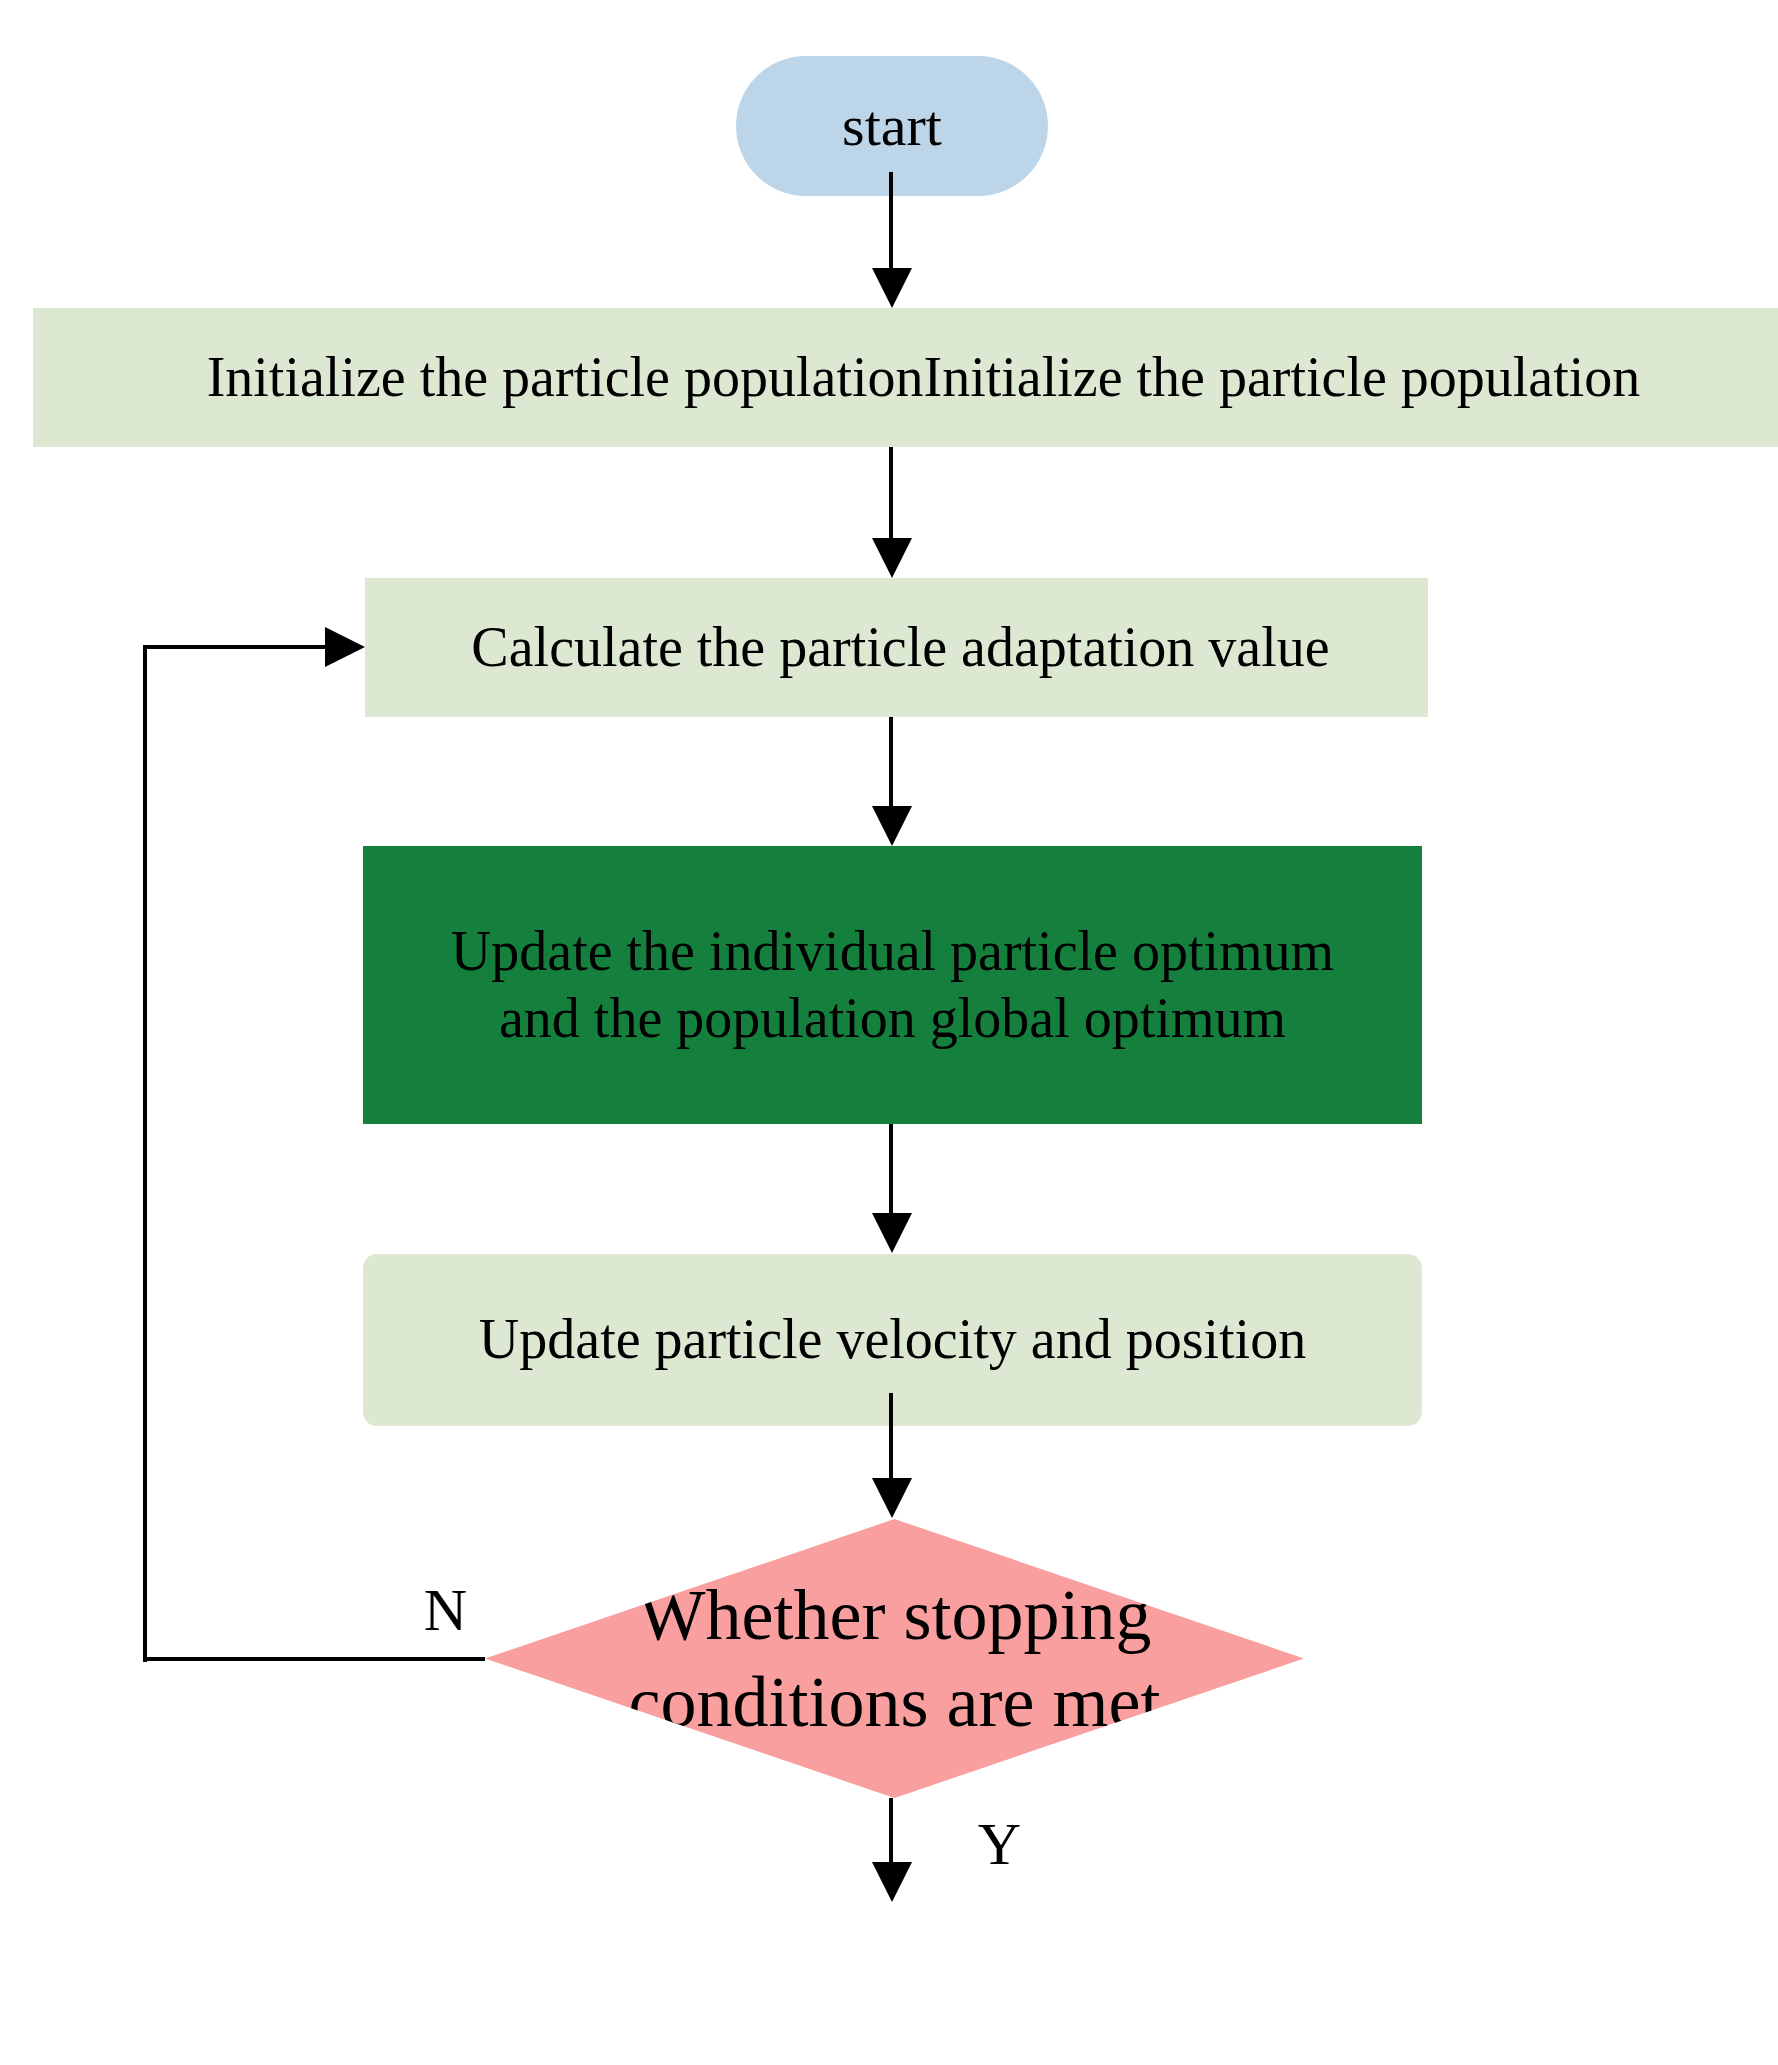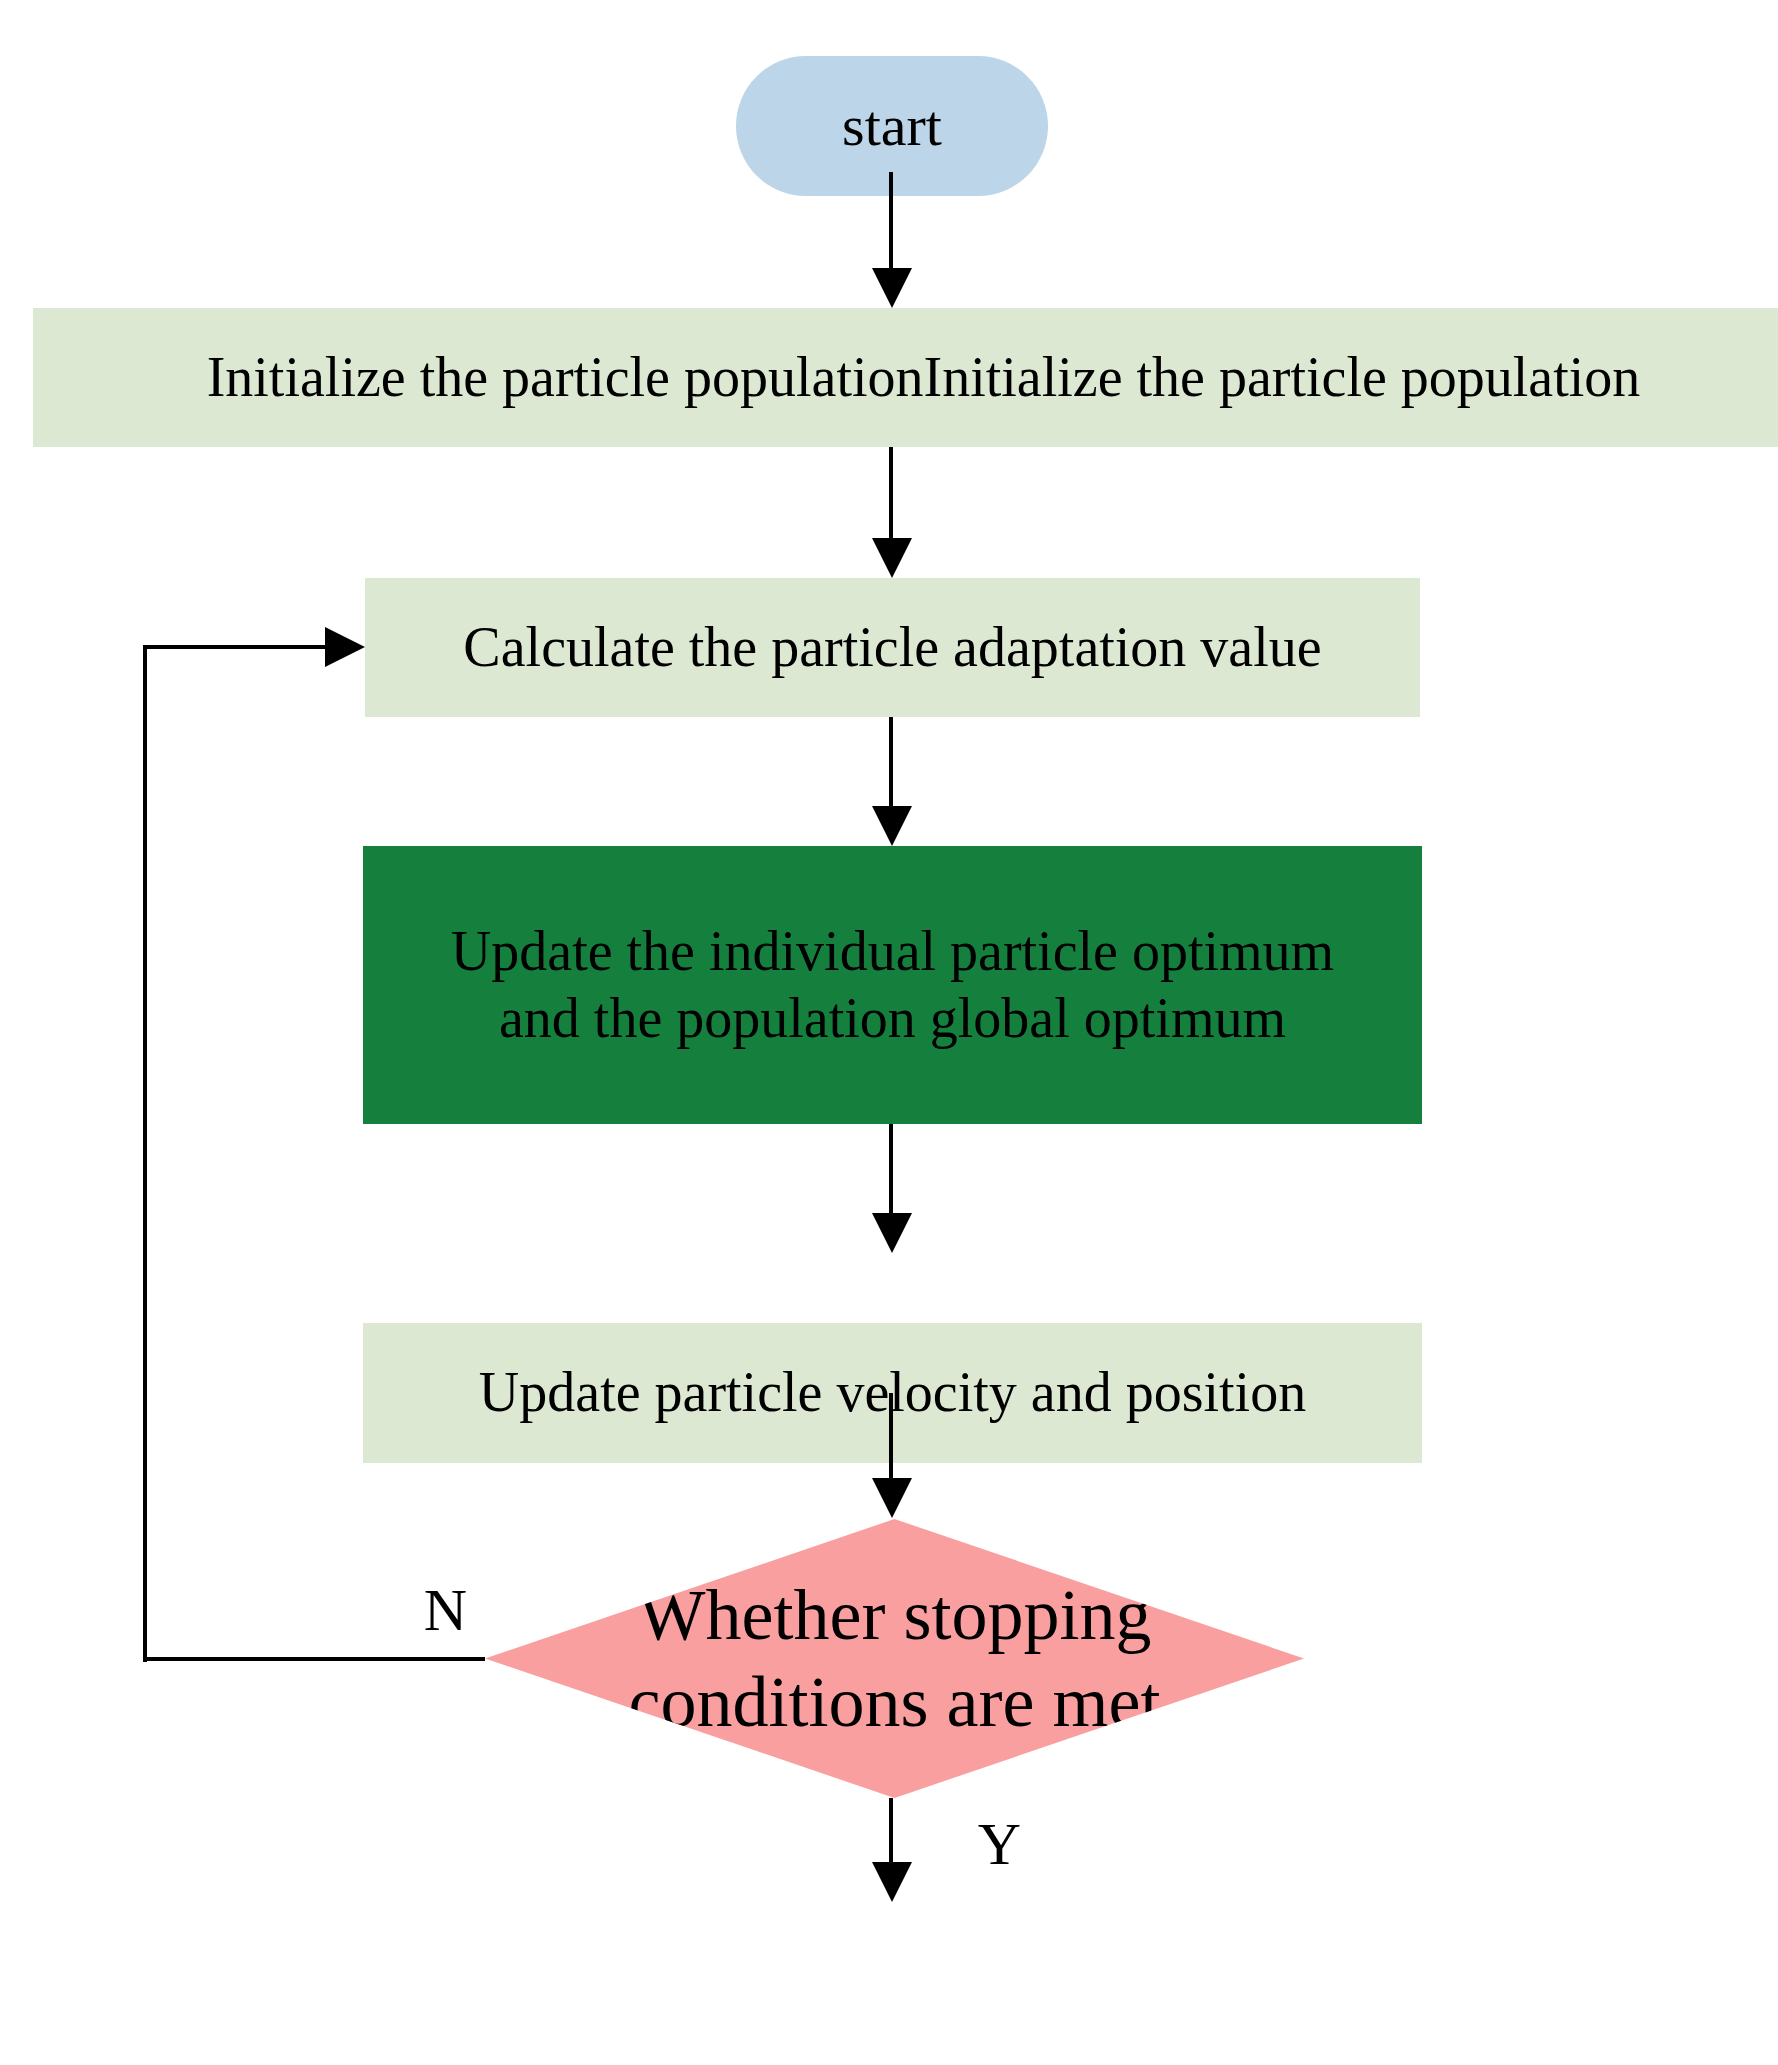--- a/index.html
+++ b/index.html
@@ -75,21 +75,21 @@
     position: absolute;
     font-size: 60px;
     line-height: 1;
   }
 
   
   #start-node        { left: 736px;  top: 32px;   width: 312px;  height: 140px; }
   #initialize-node   { left: 33px;   top: 308px;  width: 1713px; height: 139px; }
   #calculate-node    { left: 365px;  top: 578px;  width: 1055px; height: 139px; }
   #update-optimum-node  { left: 363px; top: 846px;  width: 1059px; height: 278px; }
-  #update-velocity-node { left: 363px; top: 1323px; width: 1059px; height: 140px; }
+  #update-velocity-node { left: 363px; top: 1254px; width: 1059px; height: 172px; border-radius: 14px; }
   #decision-node     { left: 485px;  top: 1519px; width: 819px;  height: 279px; }
   #end-node          { left: 737px;  top: 1902px; width: 312px;  height: 139px; }
 
   
   #arrow-start-line      { left: 889px; top: 172px;  height: 98px; }
   #arrow-start-head      { left: 872px;  top: 268px; }
   #arrow-init-line       { left: 889px; top: 447px;  height: 93px; }
   #arrow-init-head       { left: 872px;  top: 538px; }
   #arrow-calc-line       { left: 889px; top: 717px;  height: 90px; }
   #arrow-calc-head       { left: 872px;  top: 806px; }
@@ -118,21 +118,21 @@
   <div class="node terminal" id="start-node" style="background-color: rgb(188, 213, 232); margin-top: 24px;">start</div>
 
   <div class="vline" id="arrow-start-line"></div>
   <div class="head-down" id="arrow-start-head"></div>
 
   <div class="node process" id="initialize-node" style="background-color: rgb(221, 232, 210); padding-left: 34px;">Initialize the particle populationInitialize the particle population</div>
 
   <div class="vline" id="arrow-init-line"></div>
   <div class="head-down" id="arrow-init-head"></div>
 
-  <div class="node process" id="calculate-node" style="background-color: rgb(221, 232, 210);">Calculate the particle adaptation value</div>
+  <div class="node process" id="calculate-node" style="background-color: rgb(221, 232, 210); padding-left: 8px;">Calculate the particle adaptation value</div>
 
   <div class="vline" id="arrow-calc-line"></div>
   <div class="head-down" id="arrow-calc-head"></div>
 
   <div class="node process" id="update-optimum-node" style="background-color: #15803d;">Update the individual particle optimum
 and the population global optimum</div>
 
   <div class="vline" id="arrow-optimum-line"></div>
   <div class="head-down" id="arrow-optimum-head"></div>
 

